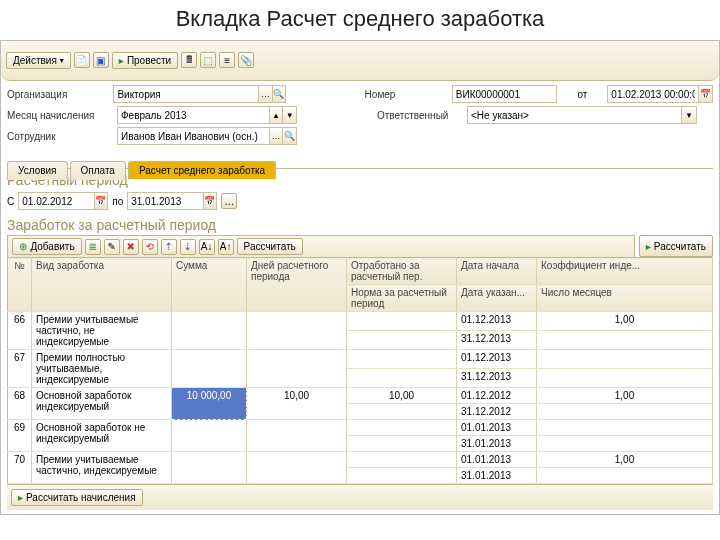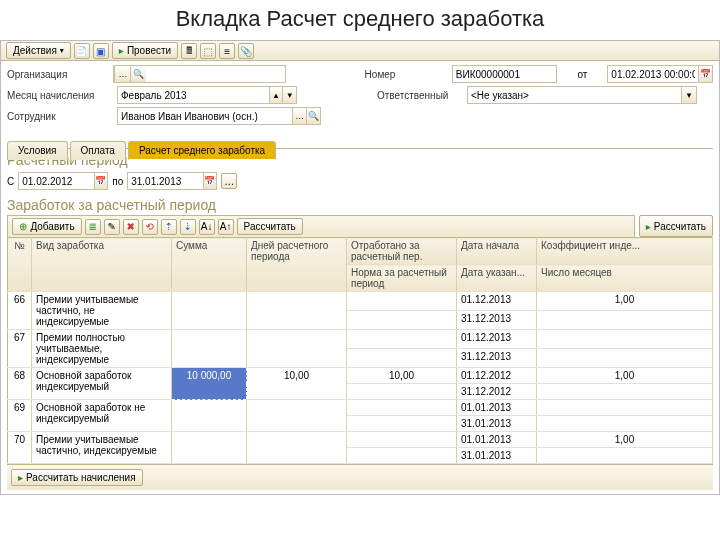--- a/index.html
+++ b/index.html
@@ -1,21 +1,21 @@
 <!DOCTYPE html>
 <html><head>
 <meta charset="utf-8">
 <style>
   * { box-sizing: border-box; margin: 0; padding: 0; }
   body { font-family: Arial, sans-serif; font-size: 10px; background: #fff; width: 720px; }
   .title { font-size: 22px; font-weight: 300; text-align: center; padding: 6px 0 8px; color: #222; }
   .app { border: 1px solid #bbb; }
   .titlebar { background: linear-gradient(#f7f3e6,#eee6cc); border-bottom: 1px solid #c0b890; padding: 3px 6px; display: flex; align-items: center; gap: 4px; }
   .titlebar .ico { width: 14px; height: 14px; background: #e8d070; border: 1px solid #aa9030; }
-  .toolbar { background: linear-gradient(#fbf7ea,#f0e8d0); border-bottom: 1px solid #c0b890; padding: 1px 5px; display: flex; align-items: flex-end; gap: 3px; }
+  .toolbar { background: linear-gradient(#fbf7ea,#f0e8d0); border-bottom: 1px solid #c0b890; padding: 11px 5px; display: flex; align-items: flex-start; gap: 3px; border-radius: 9px; }
   .tbtn { background: linear-gradient(#fff,#ede4c8); border: 1px solid #b8ad80; border-radius: 2px; padding: 2px 6px; display: flex; align-items: center; gap: 3px; font-size: 10px; cursor: pointer; }
   .tbtn .caret { font-size: 8px; }
   .tico { width: 16px; height: 16px; background: linear-gradient(#fff,#ede4c8); border: 1px solid #b8ad80; border-radius: 2px; display: flex; align-items: center; justify-content: center; cursor: pointer; }
   .green { color: #2a8a2a; }
   .blue { color: #2a5aca; }
   .form { padding: 4px 6px; }
   .row { display: flex; align-items: center; margin-bottom: 3px; gap: 20px; }
   .lbl { color: #333; width: 90px; }
   .fld { display: flex; align-items: center; border: 1px solid #c8c0a0; background: #fff; height: 18px; }
   .fld input { border: none; outline: none; font-size: 10px; padding: 0 3px; width: 100%; background: transparent; }
@@ -60,20 +60,21 @@
         <span class="green">⬚</span>
       </div>
     <div class="tico">≡</div>
     <div class="tico">📎</div>
   </div>
 
   <div class="form">
     <div class="row">
       <span class="lbl">Организация</span>
       <div class="fld" style="width:180px">
+        <input value="Виктория" style="">
         <div class="fbtn">…</div>
         <div class="fbtn">🔍</div>
       </div>
       <span style="width:40px"></span>
       <span class="lbl" style="width:70px">Номер</span>
       <div class="fld" style="width:110px">
           <input value="ВИК00000001" style="">
         </div>
       <span>от</span>
       <div class="fld" style="width:110px">
@@ -90,21 +91,21 @@
       </div>
       <span style="width:40px"></span>
       <span class="lbl" style="width:70px">Ответственный</span>
       <div class="fld" style="width:230px">
           <input value="&lt;Не указан&gt;" style="">
           <div class="fbtn">▾</div>
         </div>
     </div>
     <div class="row">
       <span class="lbl">Сотрудник</span>
-      <div class="fld" style="width:204px">
+      <div class="fld" style="width:180px">
         <input value="Иванов Иван Иванович (осн.)" style="">
         <div class="fbtn">…</div>
         <div class="fbtn">🔍</div>
       </div>
     </div>
 
     <div class="tabs">
       <div class="tab">Условия</div>
       <div class="tab">Оплата</div>
       <div class="tab active">Расчет среднего заработка</div>

